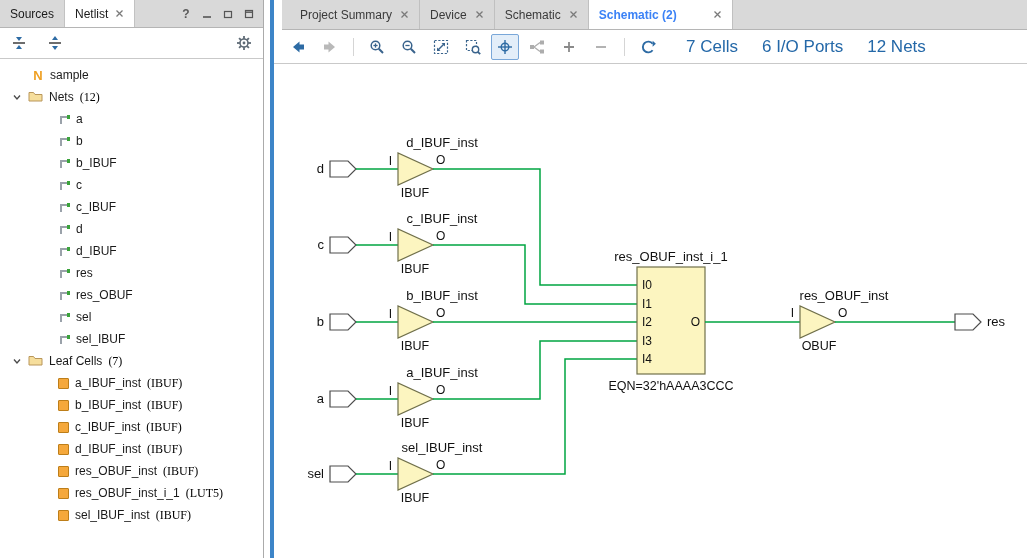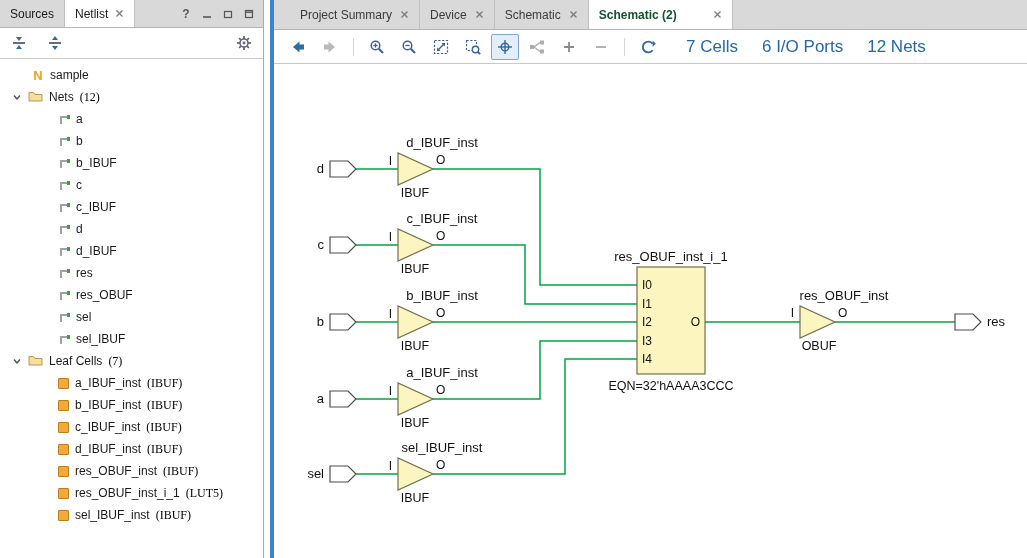--- a/index.html
+++ b/index.html
@@ -30,23 +30,23 @@
   .cnt,.typ{color:#000000;font-family:Liberation Serif, serif;}
   .nroot{color:#efa023;font-weight:bold;font-size:13px;width:12px;text-align:center;}
   .net-ic{width:12px;height:12px;position:relative;flex:0 0 12px;}
   .net-ic::before{content:"";position:absolute;left:2px;top:3px;width:7px;height:6px;border-left:2px solid #9aa2aa;border-top:2px solid #9aa2aa;}
   .net-ic::after{content:"";position:absolute;left:9px;top:2px;width:3px;height:4px;background:#3ba33b;}
   .cell-ic{width:9px;height:9px;flex:0 0 9px;background:#f5a83b;border:1px solid #bd7e19;border-radius:1px;}
   .chev{display:flex;width:10px;flex:0 0 10px;}
 
   
   .right-panel{flex:1;min-width:0;display:flex;flex-direction:column;background:#fff;}
-  .rtabbar{height:29px;background:#d9d9d9;border-bottom:1px solid #b5b5b5;display:flex;align-items:stretch;padding-left:16px;}
+  .rtabbar{height:29px;background:#d9d9d9;border-bottom:1px solid #b5b5b5;display:flex;align-items:stretch;padding-left:8px;margin-left:8px;}
   .rtab{padding:0 10px;display:flex;align-items:center;gap:8px;color:#3a3a3a;border-right:1px solid #c0c0c0;cursor:default;white-space:nowrap;}
-  .rtab.active{background:#fff;color:#14532d;font-weight:bold;gap:36px;}
+  .rtab.active{background:#fff;color:#3b82f6;font-weight:bold;gap:36px;}
 
   .rtoolbar{height:33px;background:#fff;border-bottom:1px solid #c9c9c9;display:flex;align-items:center;padding:0 10px;gap:4px;}
   .tbtn{width:26px;height:24px;display:flex;align-items:center;justify-content:center;border-radius:2px;border:1px solid transparent;}
   .tbtn.sel{background:#e3eef9;border:1px solid #79a7d9;}
   .vsep{width:1px;height:18px;background:#d5d5d5;margin:0 5px;}
   .stat{color:#2468a8;margin-left:20px;cursor:pointer;font-size:17px;}
   .stat:first-of-type{margin-left:26px;}
 
   .canvas{flex:1;position:relative;background:#fff;overflow:hidden;}
 

